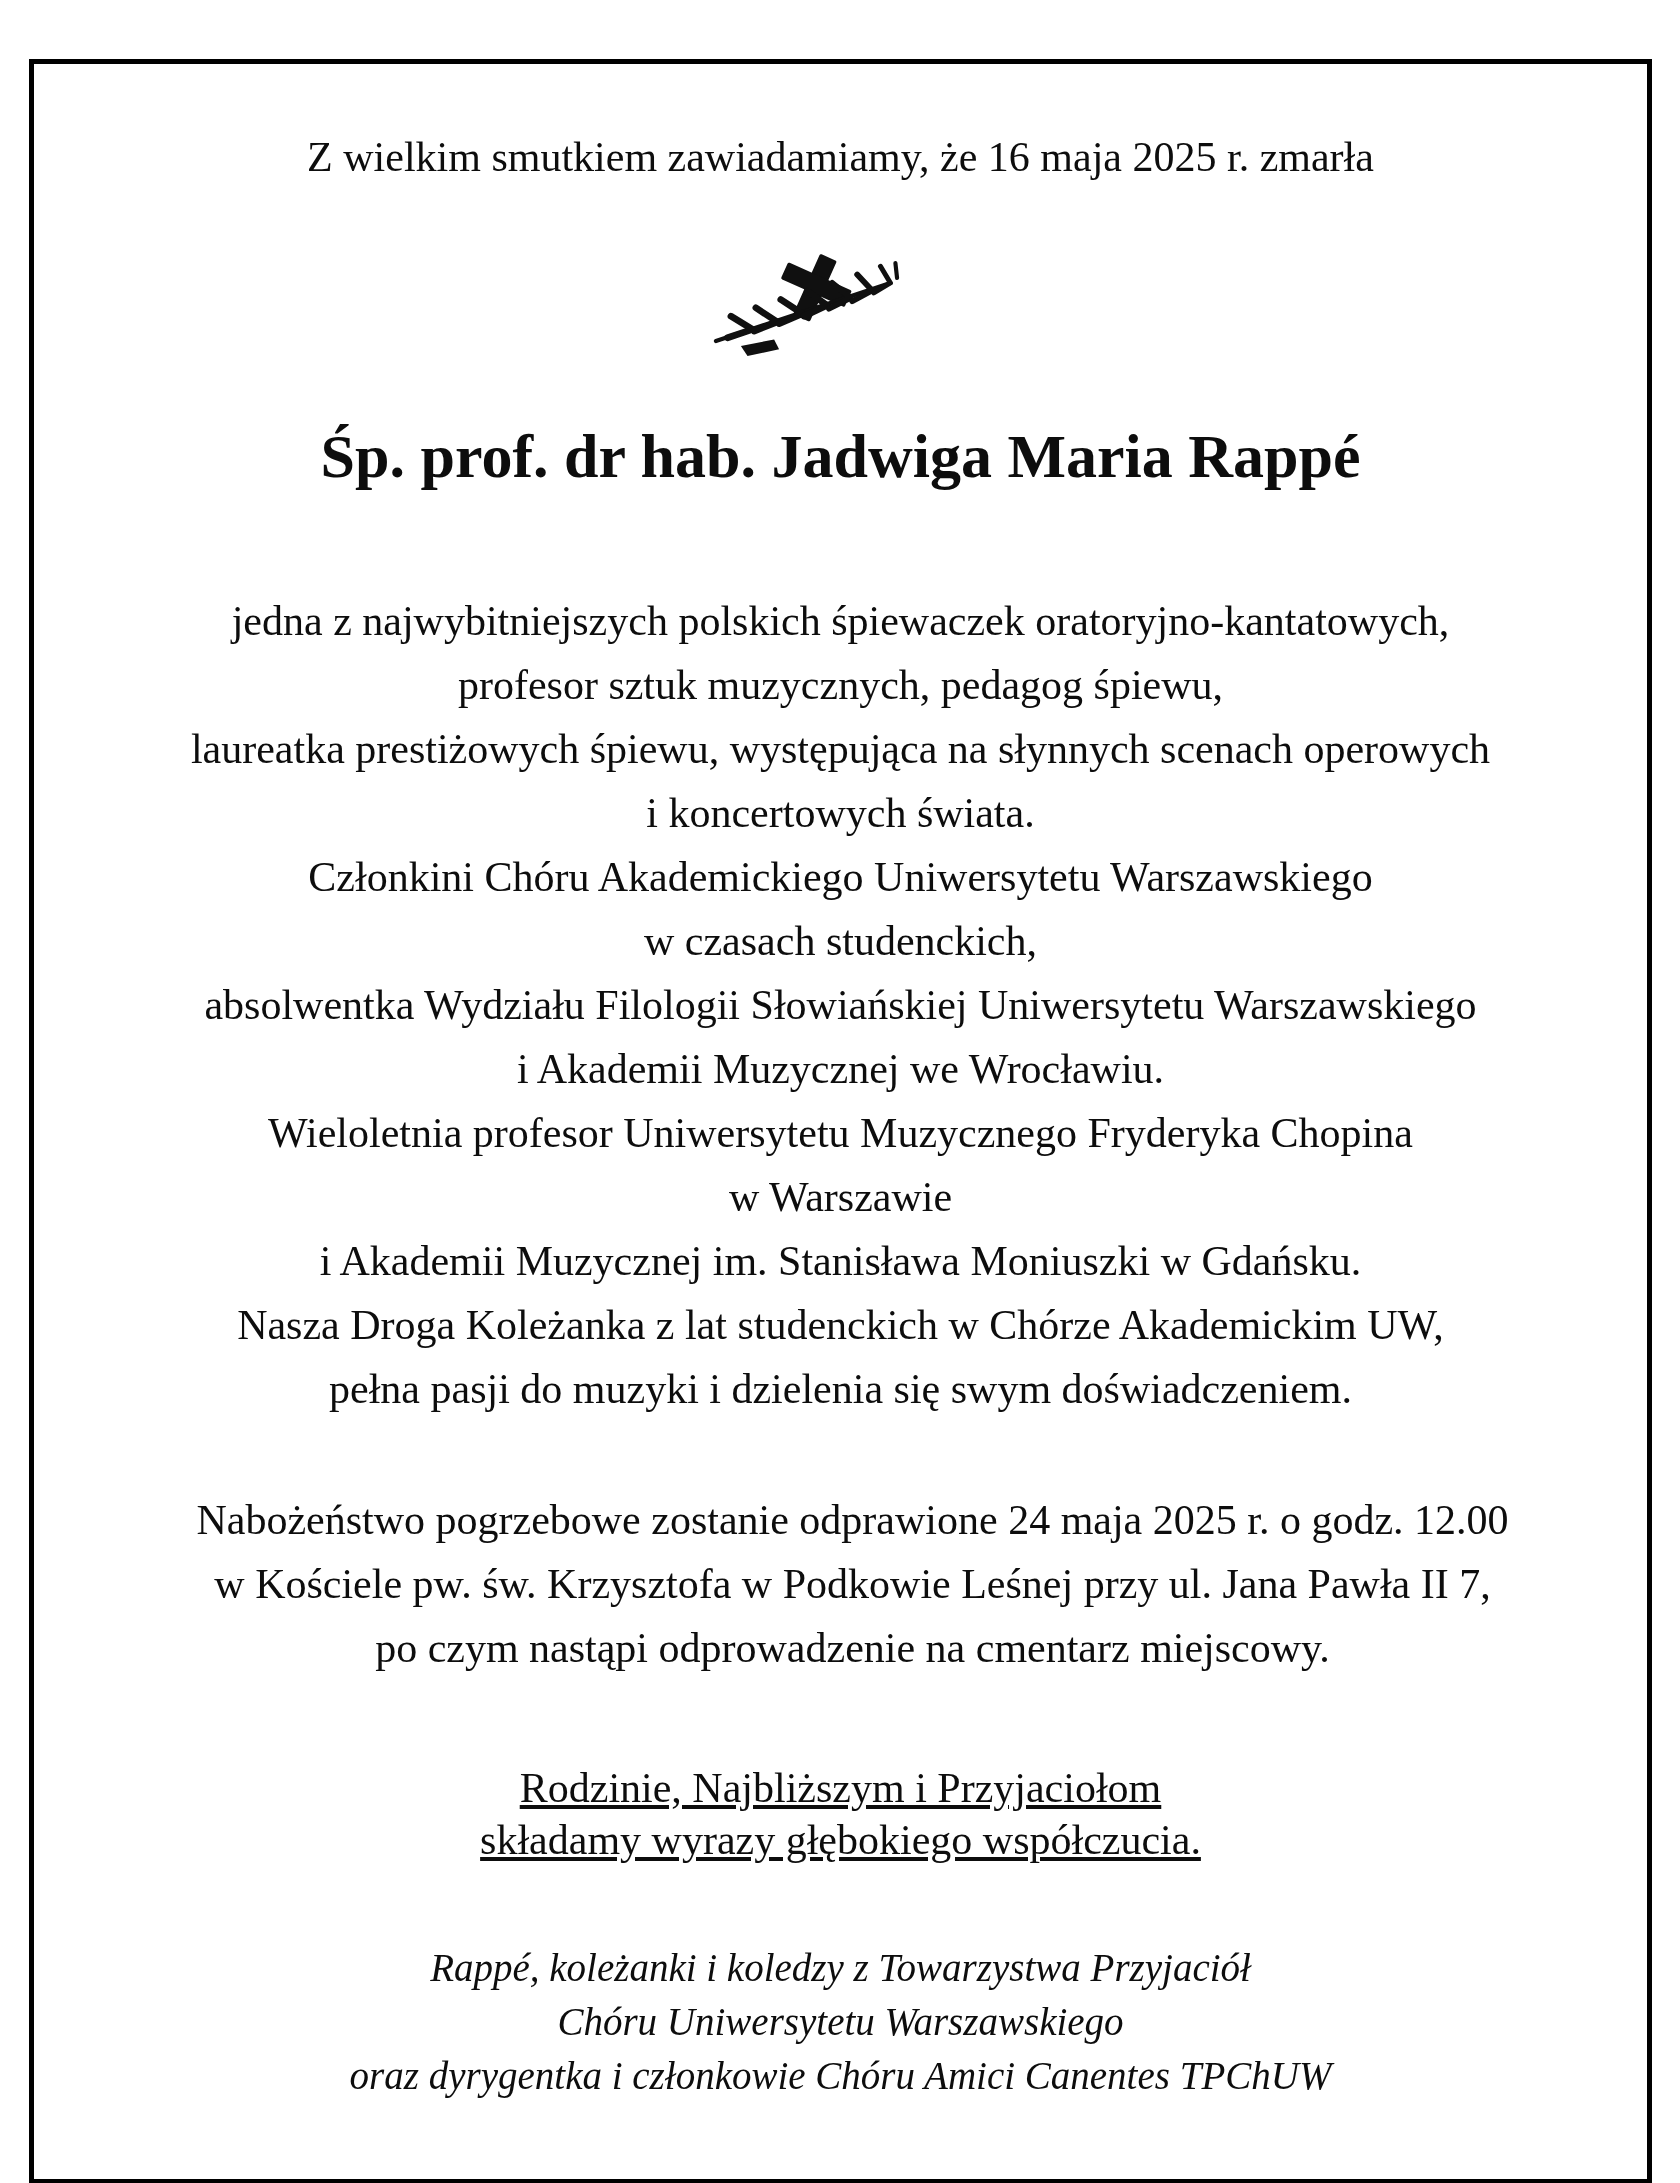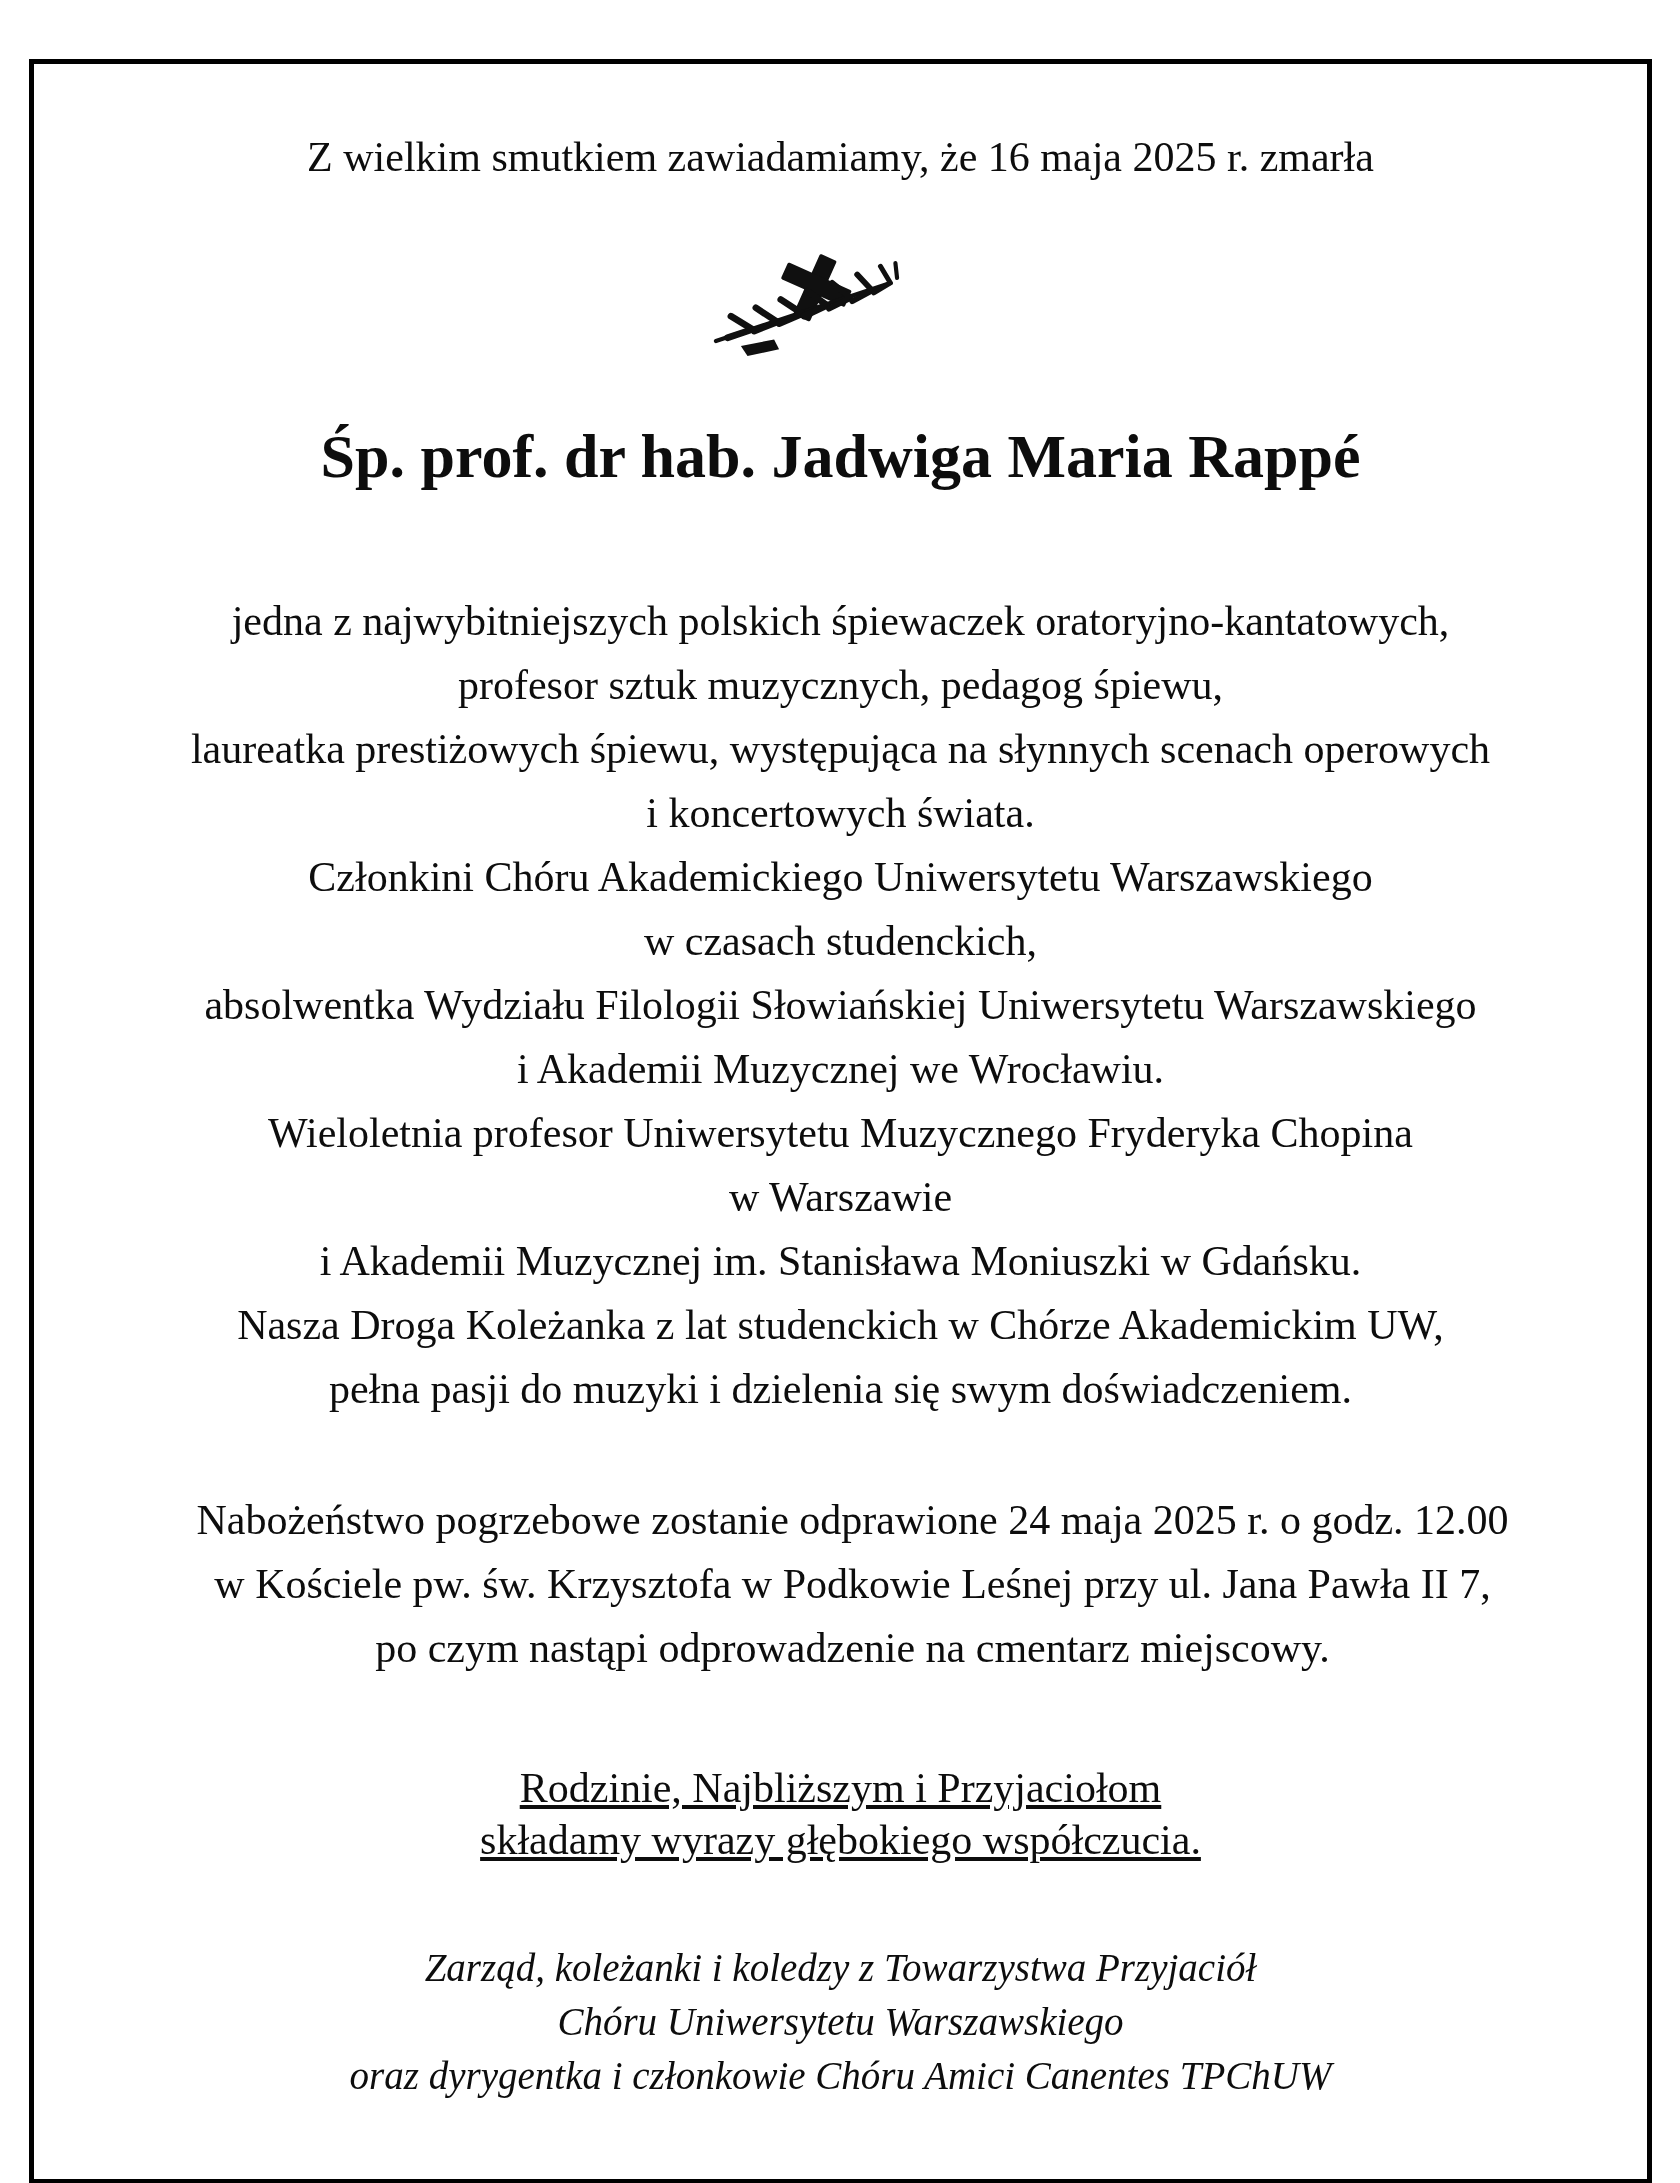--- a/index.html
+++ b/index.html
@@ -109,21 +109,21 @@
         <div class="line">w Kościele pw. św. Krzysztofa w Podkowie Leśnej przy ul. Jana Pawła II 7,</div>
         <div class="line">po czym nastąpi odprowadzenie na cmentarz miejscowy.</div>
       </div>
 
       <div class="condolence">
         <div class="line">Rodzinie, Najbliższym i Przyjaciołom</div>
         <div class="line">składamy wyrazy głębokiego współczucia.</div>
       </div>
 
       <div class="signature">
-        <div class="line">Zarząd, koleżanki i koledzy z Towarzystwa Przyjaciół</div>
+        <div class="line">Rappé, koleżanki i koledzy z Towarzystwa Przyjaciół</div>
         <div class="line">Chóru Uniwersytetu Warszawskiego</div>
         <div class="line">oraz dyrygentka i członkowie Chóru Amici Canentes TPChUW</div>
       </div>
 
     </div>
   </div>
 </div>
 
 
 </body></html>

